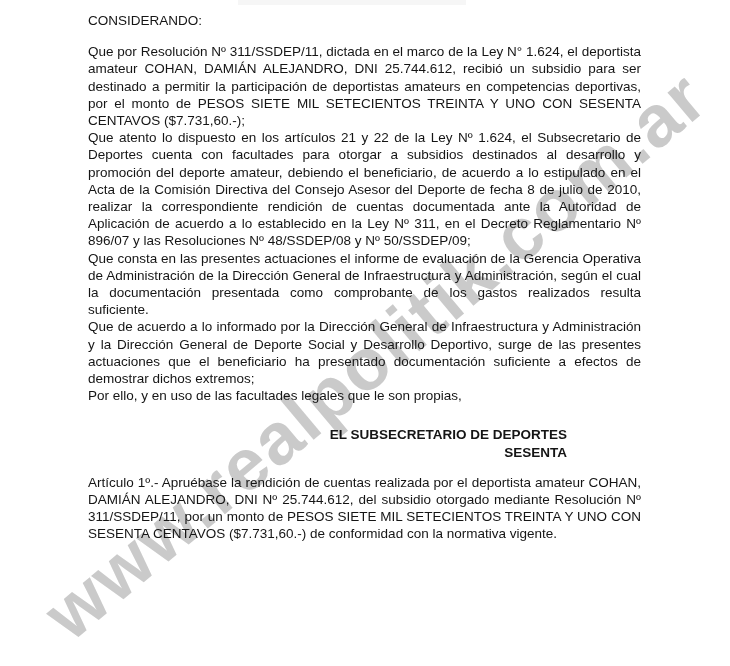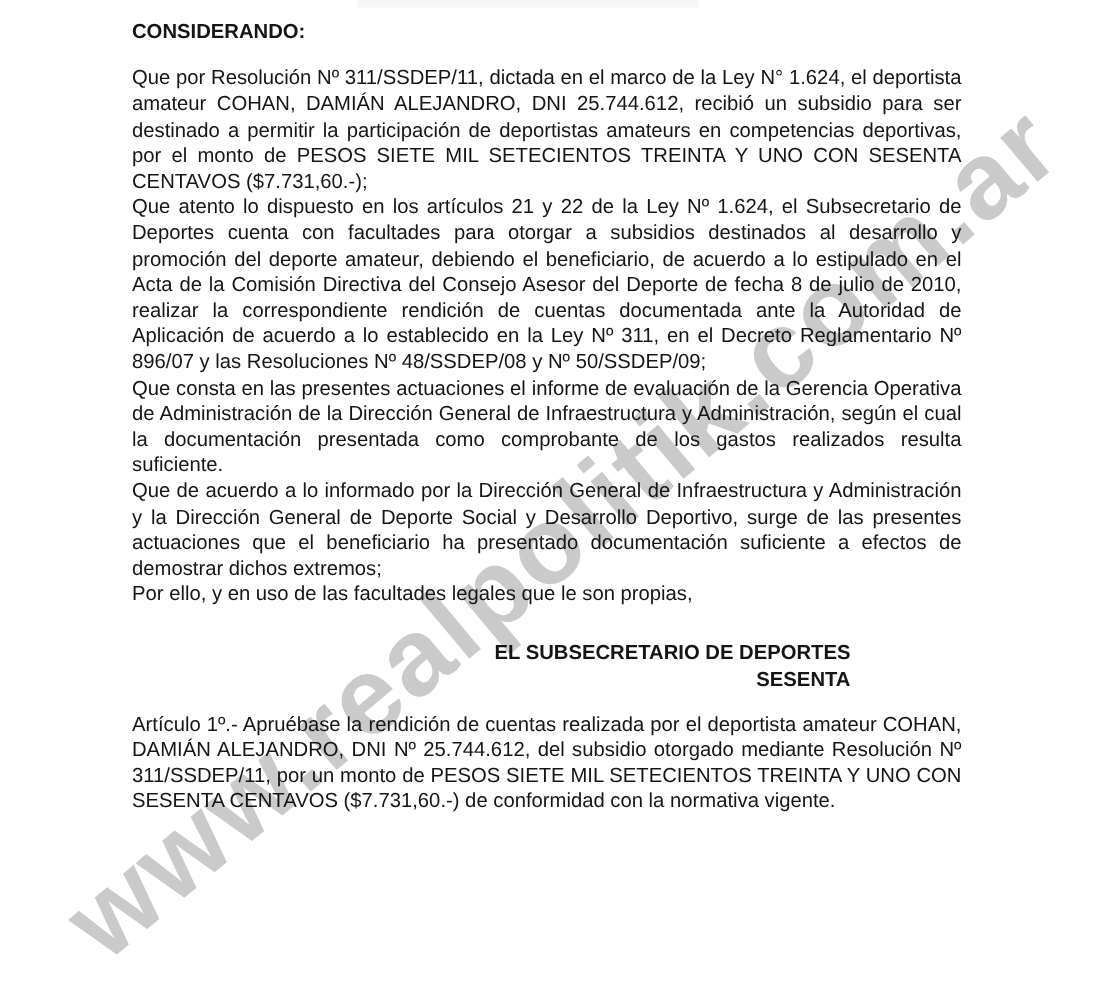--- a/index.html
+++ b/index.html
@@ -43,21 +43,21 @@
   .content {
     position: absolute;
     left: 88px;
     top: 12px;
     width: 553px;
     z-index: 2;
     font-size: 13.5px;
     line-height: 17.2px;
   }
   .doc-heading {
-    font-weight: bold;
+    font-weight: normal;
     margin: 0 0 14px 0;
   }
   .paragraphs p {
     margin: 0;
     text-align: justify;
   }
   .resolve-block {
     margin-top: 22px;
     margin-bottom: 13px;
     padding-right: 74px;

